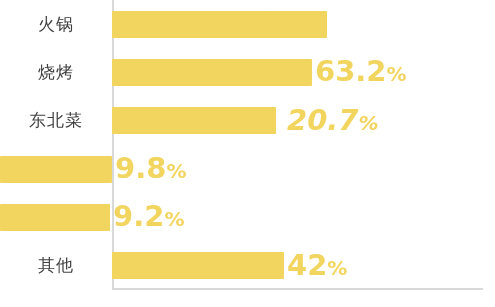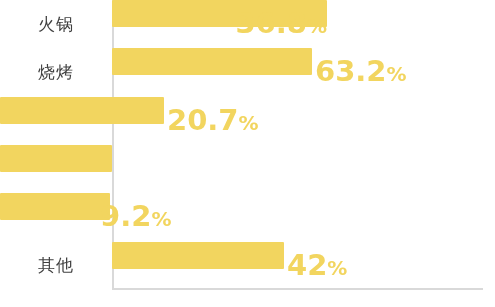--- a/index.html
+++ b/index.html
@@ -41,20 +41,21 @@
     color: #3f3f3f;
     letter-spacing: 1px;
     font-family: "DejaVu Sans", "Liberation Sans", sans-serif;
     white-space: nowrap;
   }
   .bar-area {
     position: relative;
     flex: 1 1 auto;
     height: 100%;
     display: flex;
+    align-items: center;
   }
   .bar {
     height: 27px;
     background: #f2d55f;
     border-radius: 1px;
   }
   .value {
     position: absolute;
     top: 50%;
     transform: translateY(-52%);
@@ -111,39 +112,43 @@
       <div class="cat-label">烧烤</div>
       <div class="bar-area">
         <div class="bar" style="width:200px"></div>
         <div class="value" style="left:203px;">
           <span class="num">63.2</span><span class="pct">%</span>
         </div>
       </div>
     </div>
 
     <div class="row">
+      <div class="cat-label">东北菜</div>
       <div class="bar-area">
         <div class="bar" style="width:164px"></div>
-        <div class="value" style="left:167px;">
+        <div class="value" style="left:175px;font-style:italic;">
           <span class="num">20.7</span><span class="pct">%</span>
         </div>
       </div>
     </div>
 
 
     <div class="row">
       <div class="bar-area">
         <div class="bar" style="width:112px"></div>
+        <div class="value" style="left:115px;">
+          <span class="num">9.8</span><span class="pct">%</span>
+        </div>
       </div>
     </div>
 
     <div class="row">
       <div class="bar-area">
         <div class="bar" style="width:110px"></div>
-        <div class="value" style="left:100px;">
+        <div class="value" style="left:113px;">
           <span class="num">9.2</span><span class="pct">%</span>
         </div>
       </div>
     </div>
 
     <div class="row">
       <div class="cat-label">其他</div>
       <div class="bar-area">
         <div class="bar" style="width:172px"></div>
         <div class="value" style="left:175px;">

